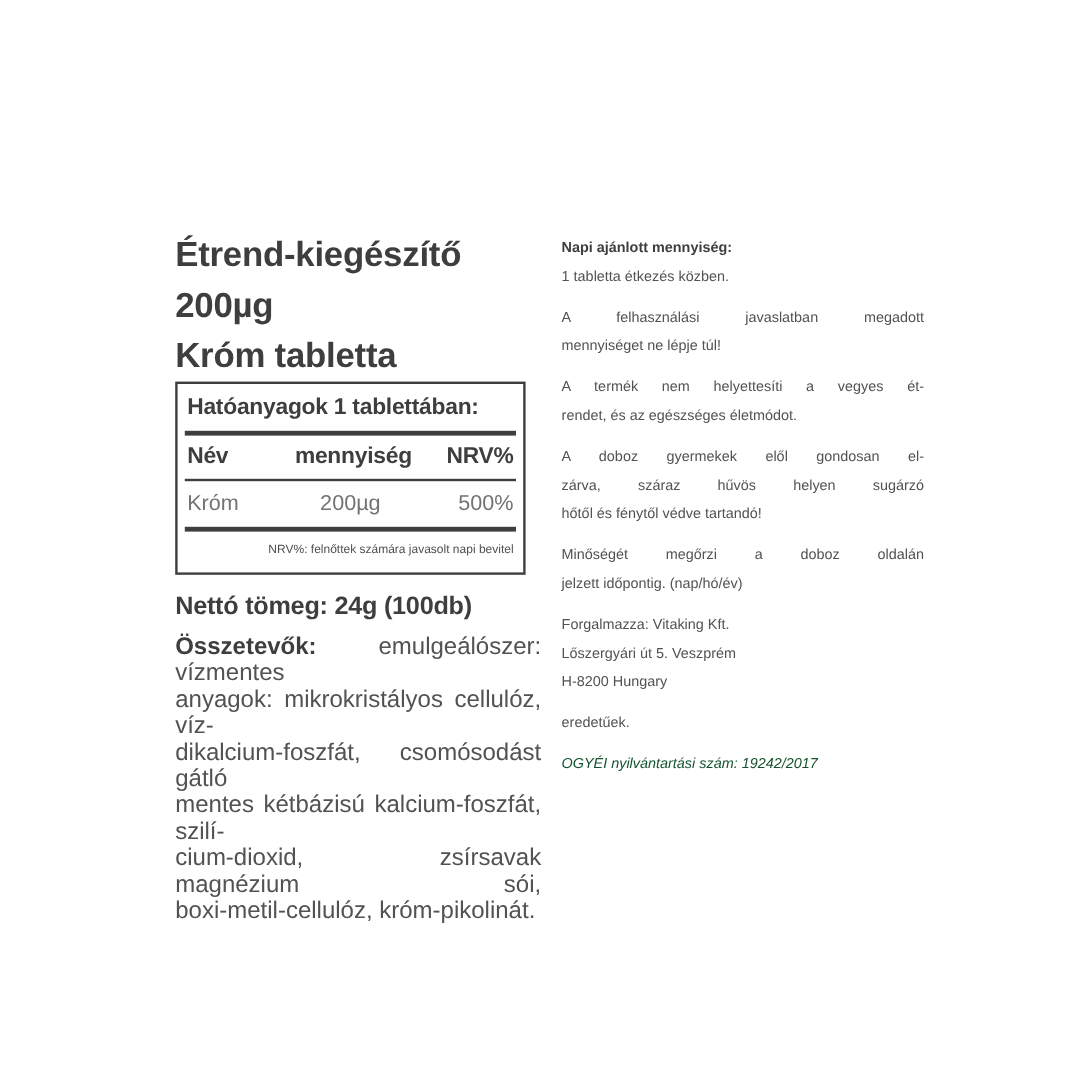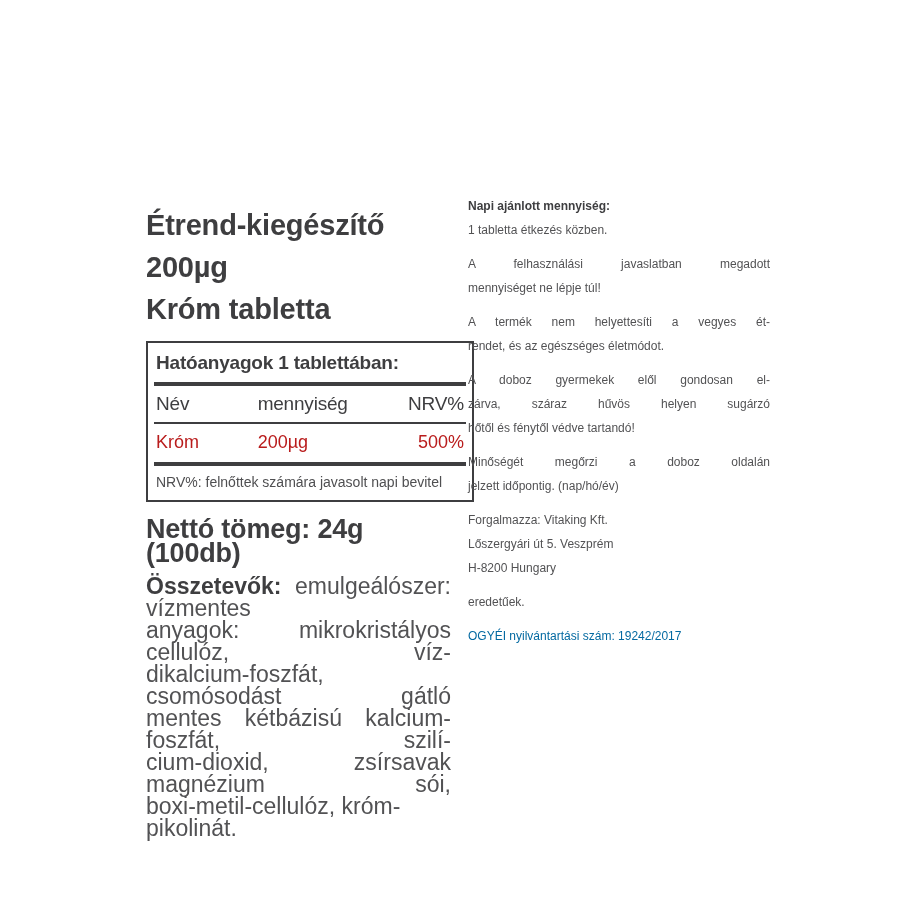--- a/index.html
+++ b/index.html
@@ -11,65 +11,65 @@
   html,body{background:#fff;}
   .page{
     position:relative;
     width:900px;height:900px;
     background:var(--bg);
     font-family:"Liberation Sans","DejaVu Sans",sans-serif;
     color:var(--body);
     overflow:hidden;
   }
   
-  .col-left{position:absolute;left:146px;top:204px;width:305px;}
+  .col-left{position:absolute;left:146px;top:192px;width:305px;}
   .title{
     font-size:29px;font-weight:700;line-height:42px;
     color:var(--dark);letter-spacing:-0.2px;
   }
   .t-line{display:block;}
 
   .itable{
-    margin-top:11px;width:328px;
+    width:292px;
     border:2px solid var(--dark);
     color:var(--dark);
   }
   .it-header{
     font-size:19px;font-weight:700;line-height:22px;
     padding:9px 8px 8px;letter-spacing:-0.2px;
   }
   .rule{margin:0 6px;background:var(--dark);}
   .rule.thick{height:4px;}
   .rule.med{height:2px;}
   .it-row{display:flex;align-items:baseline;padding:7px 8px;}
   .it-row .c1{width:33%;text-align:left;}
-  .it-row .c2{width:34%;text-align:left;}
+  .it-row .c2{width:34%;text-align:center;}
   .it-row .c3{width:33%;text-align:right;}
-  .it-row.cols{font-size:19px;font-weight:400;letter-spacing:-0.2px;}
-  .it-row.data{font-size:18px;color:#b91c1c;padding:8px 8px 9px;}
+  .it-row.cols{font-size:19px;font-weight:700;letter-spacing:-0.2px;}
+  .it-row.data{font-size:18px;color:#737373;padding:8px 8px 9px;}
   .it-foot{
-    font-size:14px;line-height:16px;color:#4f4f51;
-    padding:8px 8px 10px;white-space:nowrap;
+    font-size:10px;line-height:16px;color:#4f4f51;
+    padding:8px 8px 10px;white-space:nowrap;text-align:right;
   }
 
   .net{
     margin-top:15px;
-    font-size:27px;font-weight:700;color:var(--dark);
+    font-size:21px;font-weight:700;color:var(--dark);
     line-height:24px;letter-spacing:-0.2px;
   }
 
-  .ing{margin-top:10px;font-size:23px;line-height:22px;color:var(--body);}
+  .ing{margin-top:10px;font-size:20px;line-height:22px;color:var(--body);}
   .line{display:block;}
   .jl{text-align:justify;text-align-last:justify;}
   .b{font-weight:700;color:var(--dark);}
 
   
   .col-right{position:absolute;left:468px;top:194px;width:302px;}
   .col-right p{margin:0 0 10px;font-size:12px;line-height:24px;color:var(--body);}
-  .col-right p.reg{margin-bottom:0;color:#0369a1;}
+  .col-right p.reg{font-style:italic;margin-bottom:0;color:#14532d;}
 </style>
 </head>
 <body>
 
 <div class="page">
 
   <section class="col-left">
 
     <h1 class="title">
       <span class="t-line">Étrend-kiegészítő</span>

